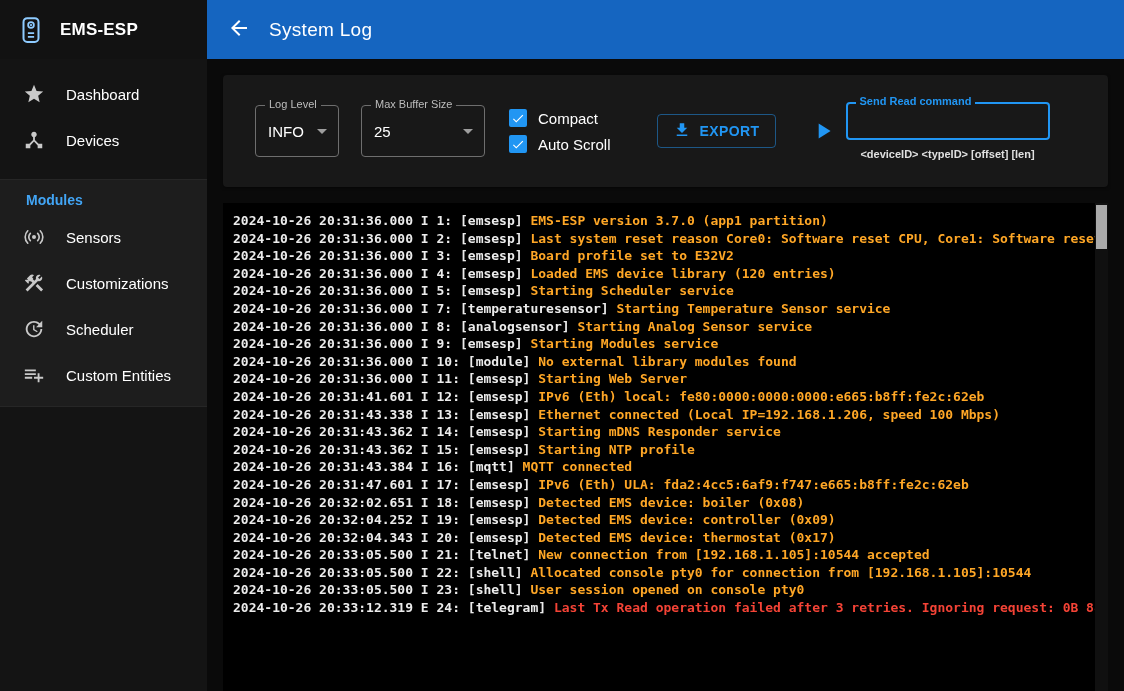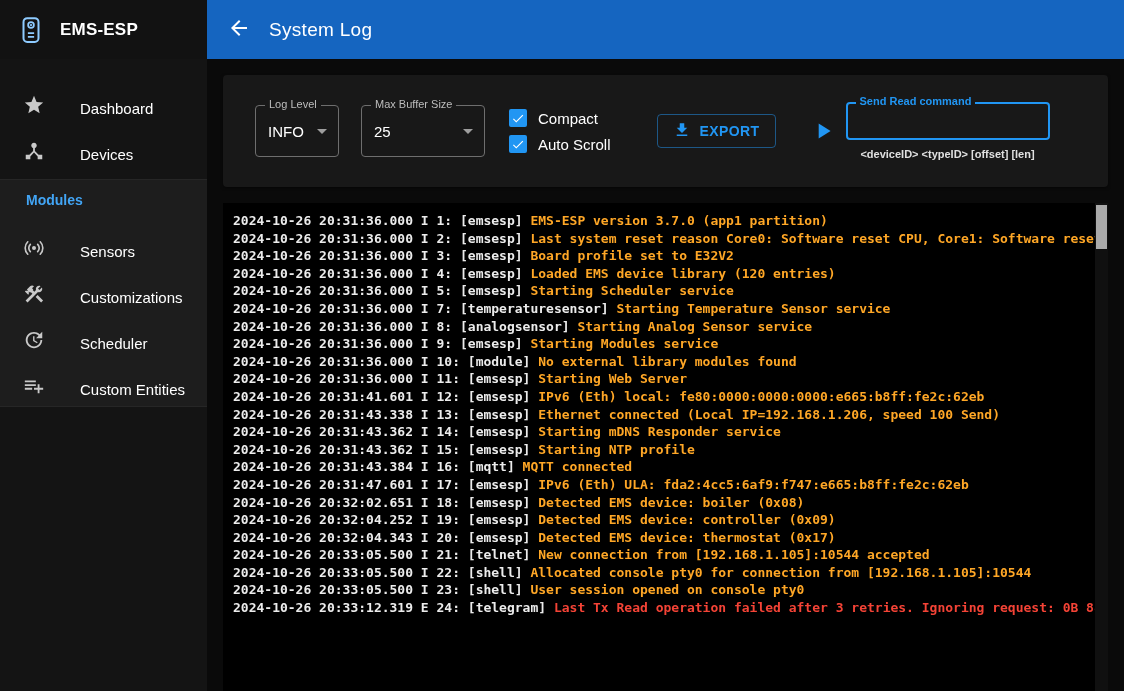--- a/index.html
+++ b/index.html
@@ -4,21 +4,21 @@
 <style>
   *{margin:0;padding:0;box-sizing:border-box}
   html,body{width:1124px;height:691px;overflow:hidden;background:#0a0a0a;font-family:"Liberation Sans",sans-serif}
   .app{display:flex;width:1124px;height:691px}
 
   
   .sidebar{width:207px;background:#141414;display:flex;flex-direction:column;flex:0 0 auto}
   .sidebar-header{height:59px;display:flex;align-items:center;padding:0 16px;gap:14px;background:#121212}
   .app-title{color:#fff;font-size:17px;font-weight:700;letter-spacing:.2px}
   .nav-top{padding:12px 0 16px}
-  .nav-item{height:46px;display:flex;align-items:flex-end;padding:0 16px 0 22px;gap:34px;cursor:pointer}
+  .nav-item{height:46px;display:flex;align-items:center;padding:0 16px 0 22px;gap:20px;cursor:pointer}
   .nav-icon{width:24px;height:24px;color:#c9c9c9;display:flex;align-items:center;justify-content:center;flex:0 0 auto}
   .nav-label{color:#fff;font-size:15px;font-weight:500}
   .modules-block{background:#1d1d1d;border-top:1px solid #262626;border-bottom:1px solid #262626;padding:2px 0 8px}
   .modules-title{padding:10px 26px 6px;color:var(--modules-header,#42a5f5);font-size:14px;font-weight:700}
 
   
   .right{flex:1;display:flex;flex-direction:column;min-width:0}
   .appbar{height:59px;background:var(--appbar,#1565c0);display:flex;align-items:center;padding:0 18px;gap:16px;flex:0 0 auto}
   .back-btn{background:none;border:none;color:#fff;width:28px;height:28px;cursor:pointer;display:flex;align-items:center;justify-content:center;padding:0}
   .page-title{color:#fff;font-size:19px;font-weight:500;letter-spacing:.3px}
@@ -225,21 +225,21 @@
             <div class="log-line"><span class="log-prefix">2024-10-26 20:31:36.000 I 2: [emsesp] </span><span class="log-msg info">Last system reset reason Core0: Software reset CPU, Core1: Software reset CPU</span></div>
             <div class="log-line"><span class="log-prefix">2024-10-26 20:31:36.000 I 3: [emsesp] </span><span class="log-msg info">Board profile set to E32V2</span></div>
             <div class="log-line"><span class="log-prefix">2024-10-26 20:31:36.000 I 4: [emsesp] </span><span class="log-msg info">Loaded EMS device library (120 entries)</span></div>
             <div class="log-line"><span class="log-prefix">2024-10-26 20:31:36.000 I 5: [emsesp] </span><span class="log-msg info">Starting Scheduler service</span></div>
             <div class="log-line"><span class="log-prefix">2024-10-26 20:31:36.000 I 7: [temperaturesensor] </span><span class="log-msg info">Starting Temperature Sensor service</span></div>
             <div class="log-line"><span class="log-prefix">2024-10-26 20:31:36.000 I 8: [analogsensor] </span><span class="log-msg info">Starting Analog Sensor service</span></div>
             <div class="log-line"><span class="log-prefix">2024-10-26 20:31:36.000 I 9: [emsesp] </span><span class="log-msg info">Starting Modules service</span></div>
             <div class="log-line"><span class="log-prefix">2024-10-26 20:31:36.000 I 10: [module] </span><span class="log-msg info">No external library modules found</span></div>
             <div class="log-line"><span class="log-prefix">2024-10-26 20:31:36.000 I 11: [emsesp] </span><span class="log-msg info">Starting Web Server</span></div>
             <div class="log-line"><span class="log-prefix">2024-10-26 20:31:41.601 I 12: [emsesp] </span><span class="log-msg info">IPv6 (Eth) local: fe80:0000:0000:0000:e665:b8ff:fe2c:62eb</span></div>
-            <div class="log-line"><span class="log-prefix">2024-10-26 20:31:43.338 I 13: [emsesp] </span><span class="log-msg info">Ethernet connected (Local IP=192.168.1.206, speed 100 Send)</span></div>
+            <div class="log-line"><span class="log-prefix">2024-10-26 20:31:43.338 I 13: [emsesp] </span><span class="log-msg info">Ethernet connected (Local IP=192.168.1.206, speed 100 Mbps)</span></div>
             <div class="log-line"><span class="log-prefix">2024-10-26 20:31:43.362 I 14: [emsesp] </span><span class="log-msg info">Starting mDNS Responder service</span></div>
             <div class="log-line"><span class="log-prefix">2024-10-26 20:31:43.362 I 15: [emsesp] </span><span class="log-msg info">Starting NTP profile</span></div>
             <div class="log-line"><span class="log-prefix">2024-10-26 20:31:43.384 I 16: [mqtt] </span><span class="log-msg info">MQTT connected</span></div>
             <div class="log-line"><span class="log-prefix">2024-10-26 20:31:47.601 I 17: [emsesp] </span><span class="log-msg info">IPv6 (Eth) ULA: fda2:4cc5:6af9:f747:e665:b8ff:fe2c:62eb</span></div>
             <div class="log-line"><span class="log-prefix">2024-10-26 20:32:02.651 I 18: [emsesp] </span><span class="log-msg info">Detected EMS device: boiler (0x08)</span></div>
             <div class="log-line"><span class="log-prefix">2024-10-26 20:32:04.252 I 19: [emsesp] </span><span class="log-msg info">Detected EMS device: controller (0x09)</span></div>
             <div class="log-line"><span class="log-prefix">2024-10-26 20:32:04.343 I 20: [emsesp] </span><span class="log-msg info">Detected EMS device: thermostat (0x17)</span></div>
             <div class="log-line"><span class="log-prefix">2024-10-26 20:33:05.500 I 21: [telnet] </span><span class="log-msg info">New connection from [192.168.1.105]:10544 accepted</span></div>
             <div class="log-line"><span class="log-prefix">2024-10-26 20:33:05.500 I 22: [shell] </span><span class="log-msg info">Allocated console pty0 for connection from [192.168.1.105]:10544</span></div>
             <div class="log-line"><span class="log-prefix">2024-10-26 20:33:05.500 I 23: [shell] </span><span class="log-msg info">User session opened on console pty0</span></div>

